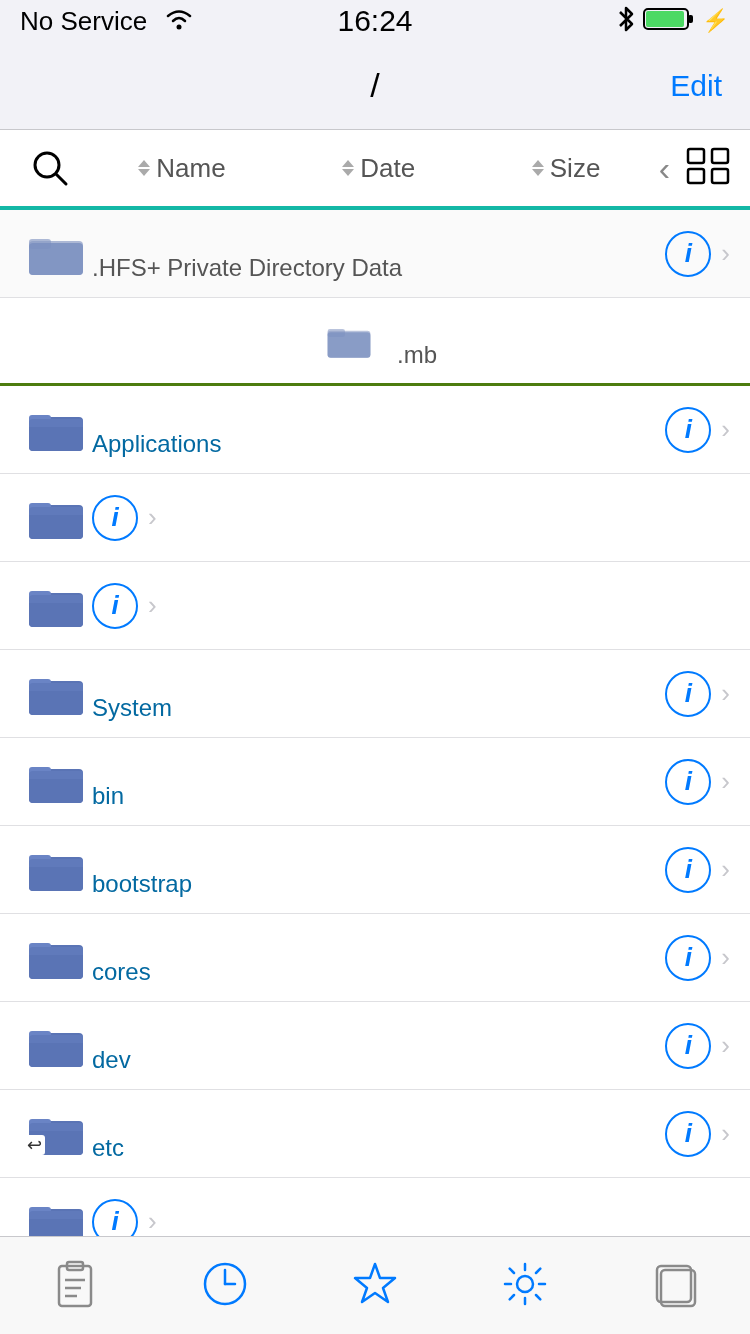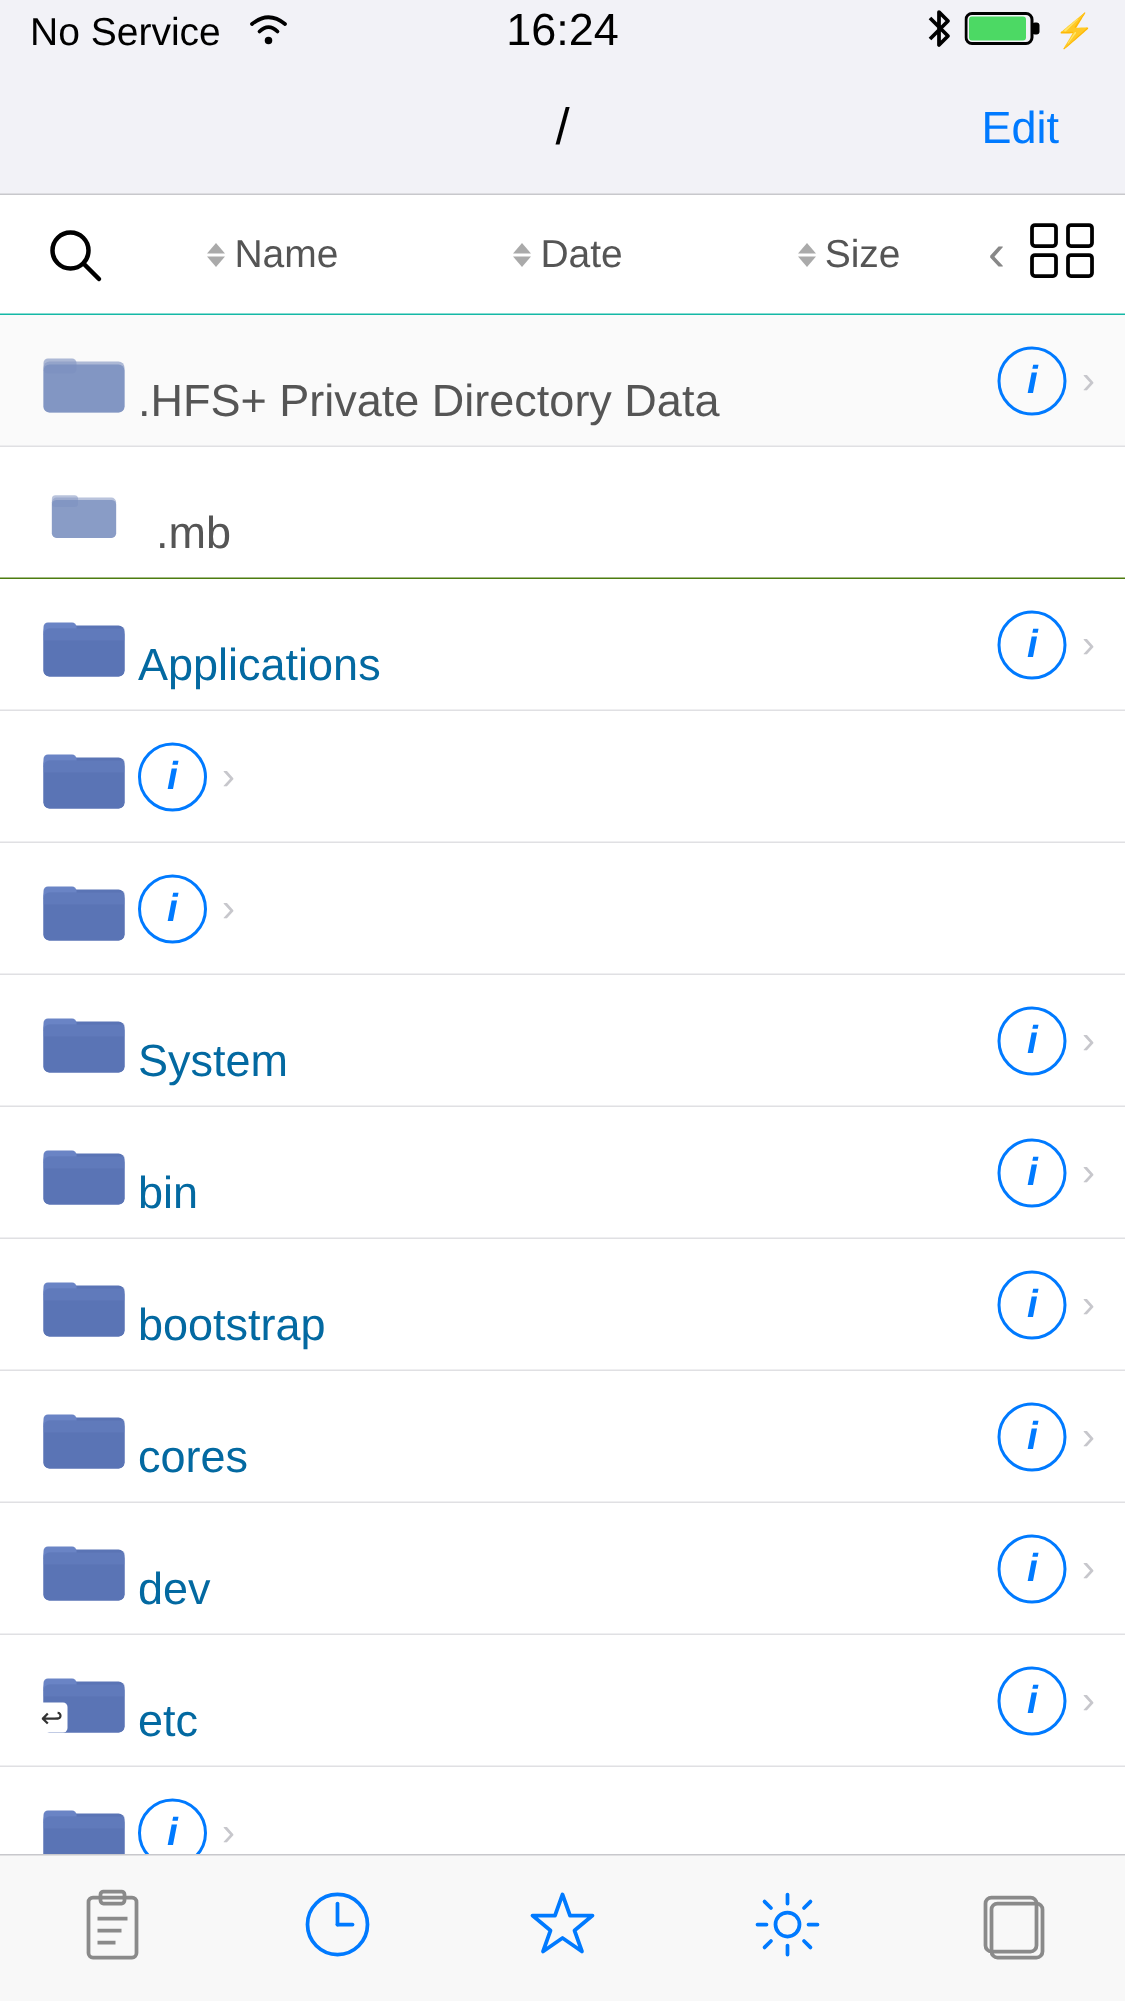--- a/index.html
+++ b/index.html
@@ -51,32 +51,32 @@
       background: #f2f2f7;
       border-bottom: 1px solid #c8c8cc;
     }
     .nav-title {
       font-size: 34px;
       font-weight: 400;
       color: #000;
     }
     .nav-edit {
       position: absolute;
-      right: 44px;
+      right: 28px;
       font-size: 30px;
       color: #007aff;
     }
 
     
     .toolbar {
       display: flex;
       align-items: center;
       height: 80px;
       background: #fff;
-      border-bottom: 1px solid #14b8a6;
+      border-bottom: 4px solid #14b8a6;
       padding: 0 20px;
       gap: 0;
     }
     .toolbar-search {
       width: 60px;
       display: flex;
       align-items: center;
       justify-content: center;
     }
     .toolbar-sort-group {
@@ -140,21 +140,21 @@
     }
     .file-icon {
       width: 72px;
       flex-shrink: 0;
       display: flex;
       align-items: center;
       justify-content: center;
     }
     .file-name {
       flex: 1;
-      font-size: 30px;
+      font-size: 24px;
       color: #555;
       margin-top: 28px;
     }
     .file-name.normal {
       color: #0369a1;
     }
     .file-actions {
       display: flex;
       align-items: center;
       gap: 10px;
@@ -198,21 +198,22 @@
     .tab-item {
       display: flex;
       flex-direction: column;
       align-items: center;
       justify-content: center;
       width: 140px;
     }
 
     
     .file-row.mb-row {
-      border-bottom: 1px solid #4d7c0f;
+      justify-content: center;
+      border-bottom: 3px solid #4d7c0f;
     }
     .mb-content {
       display: flex;
       align-items: center;
       gap: 12px;
     }
   </style>
 </head>
 <body>
 

